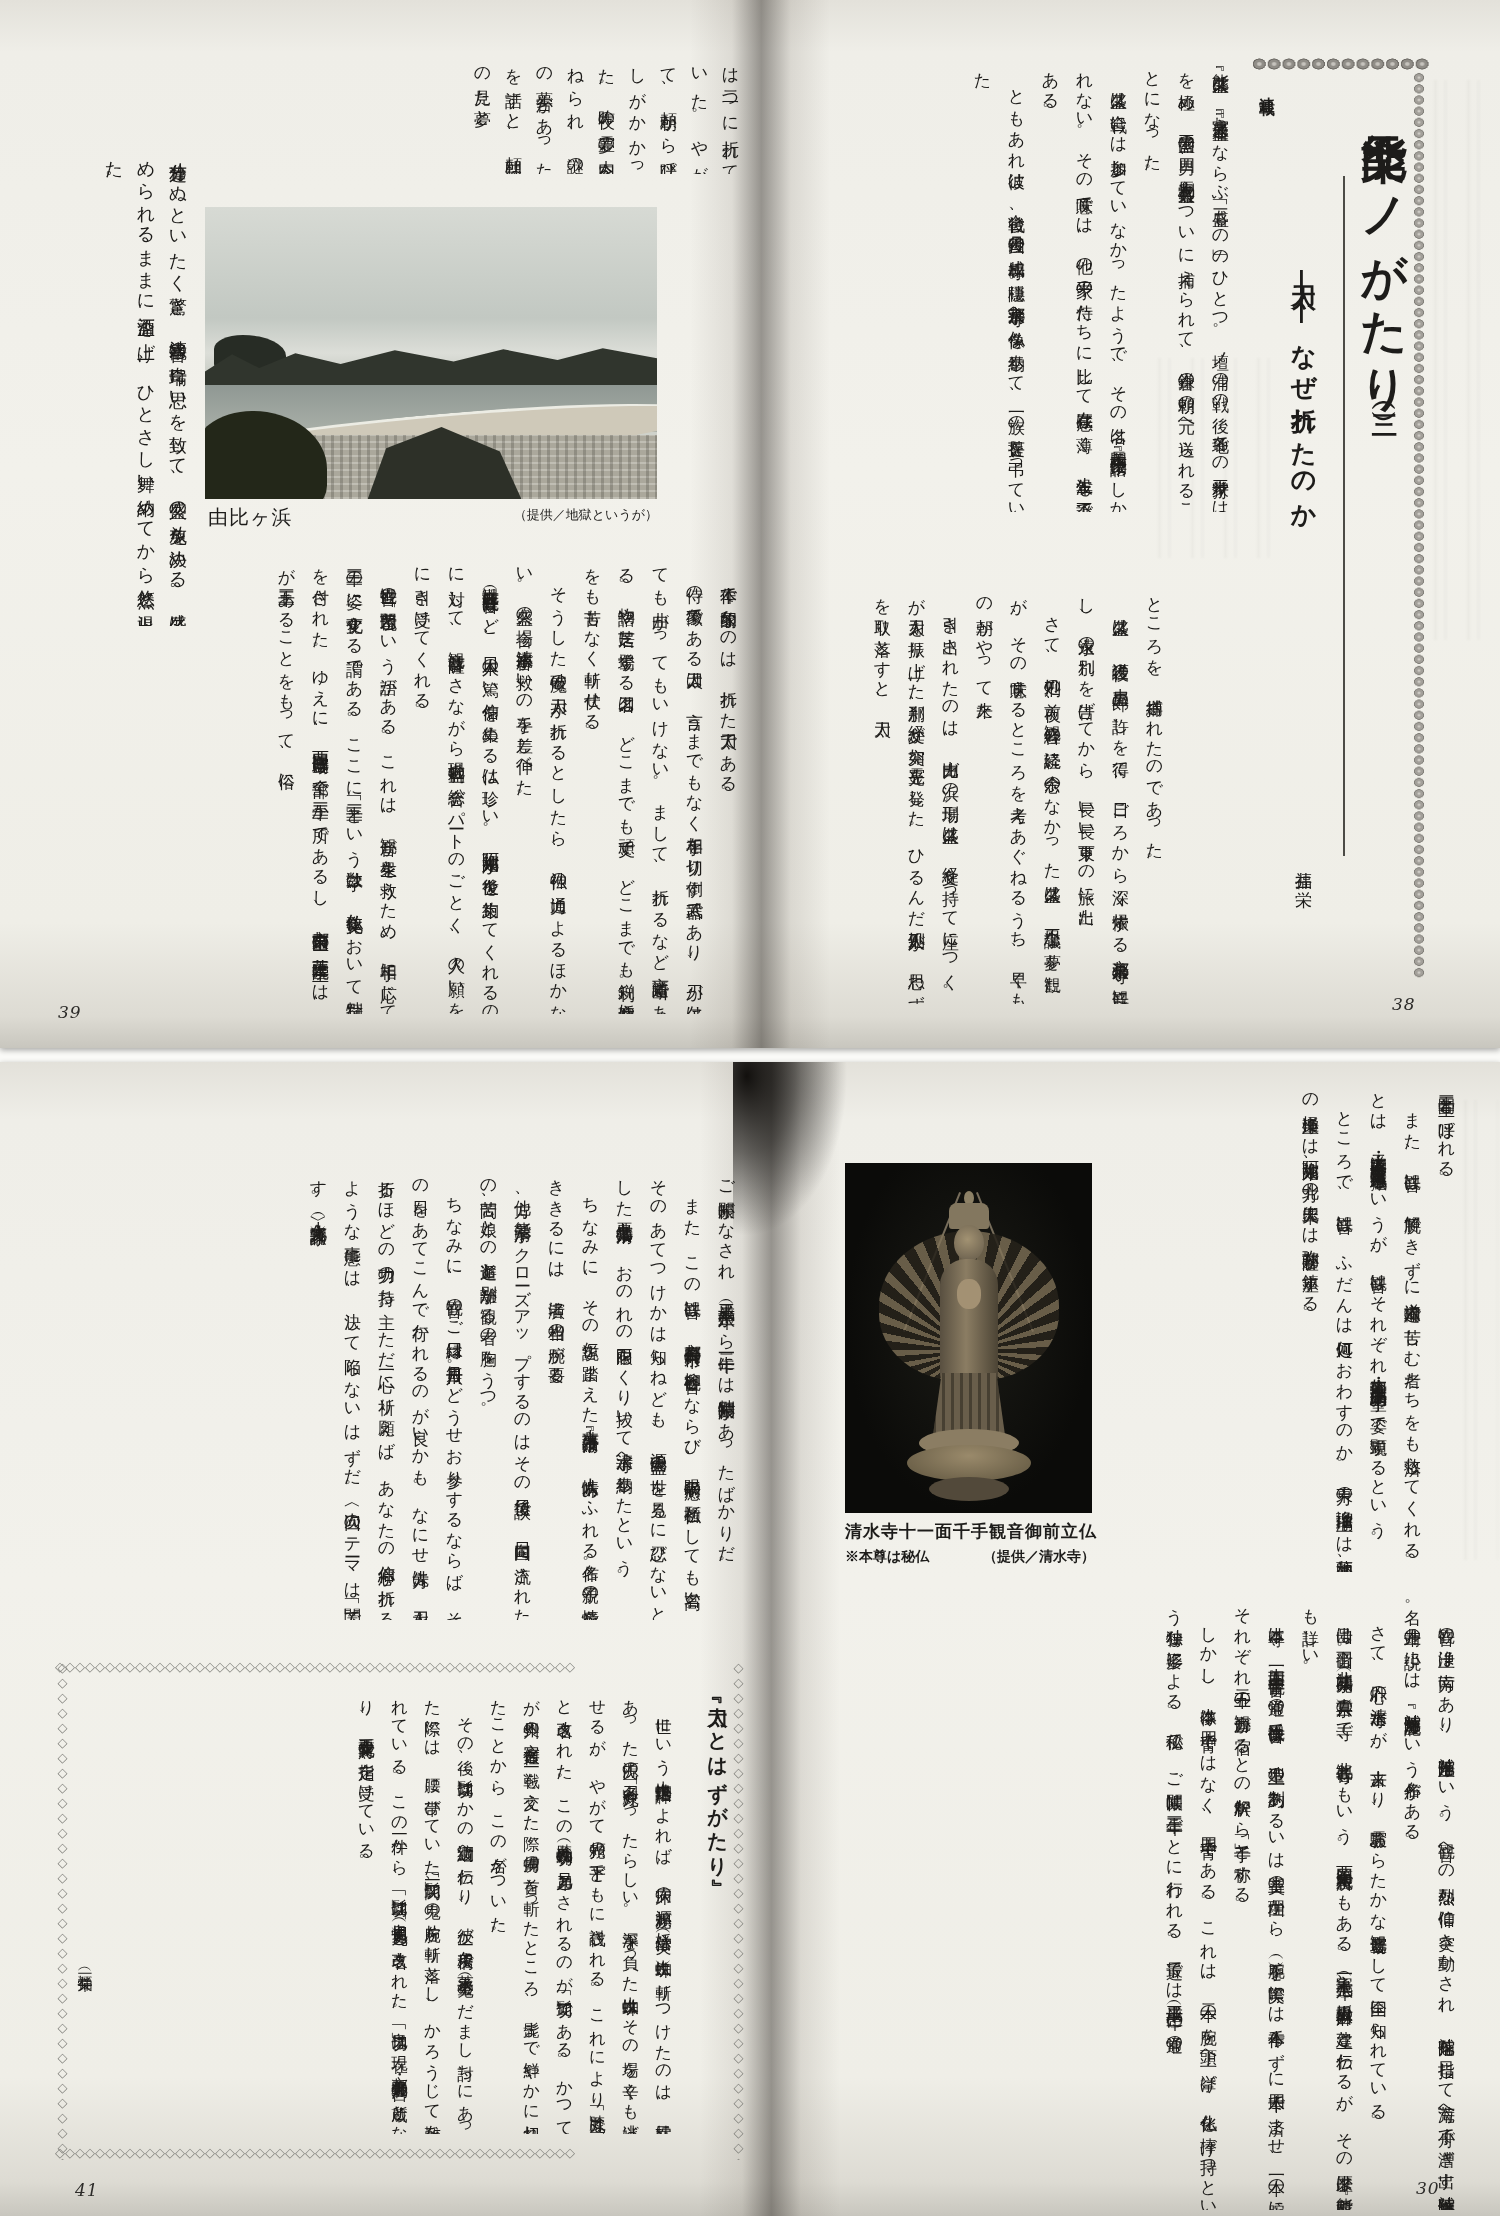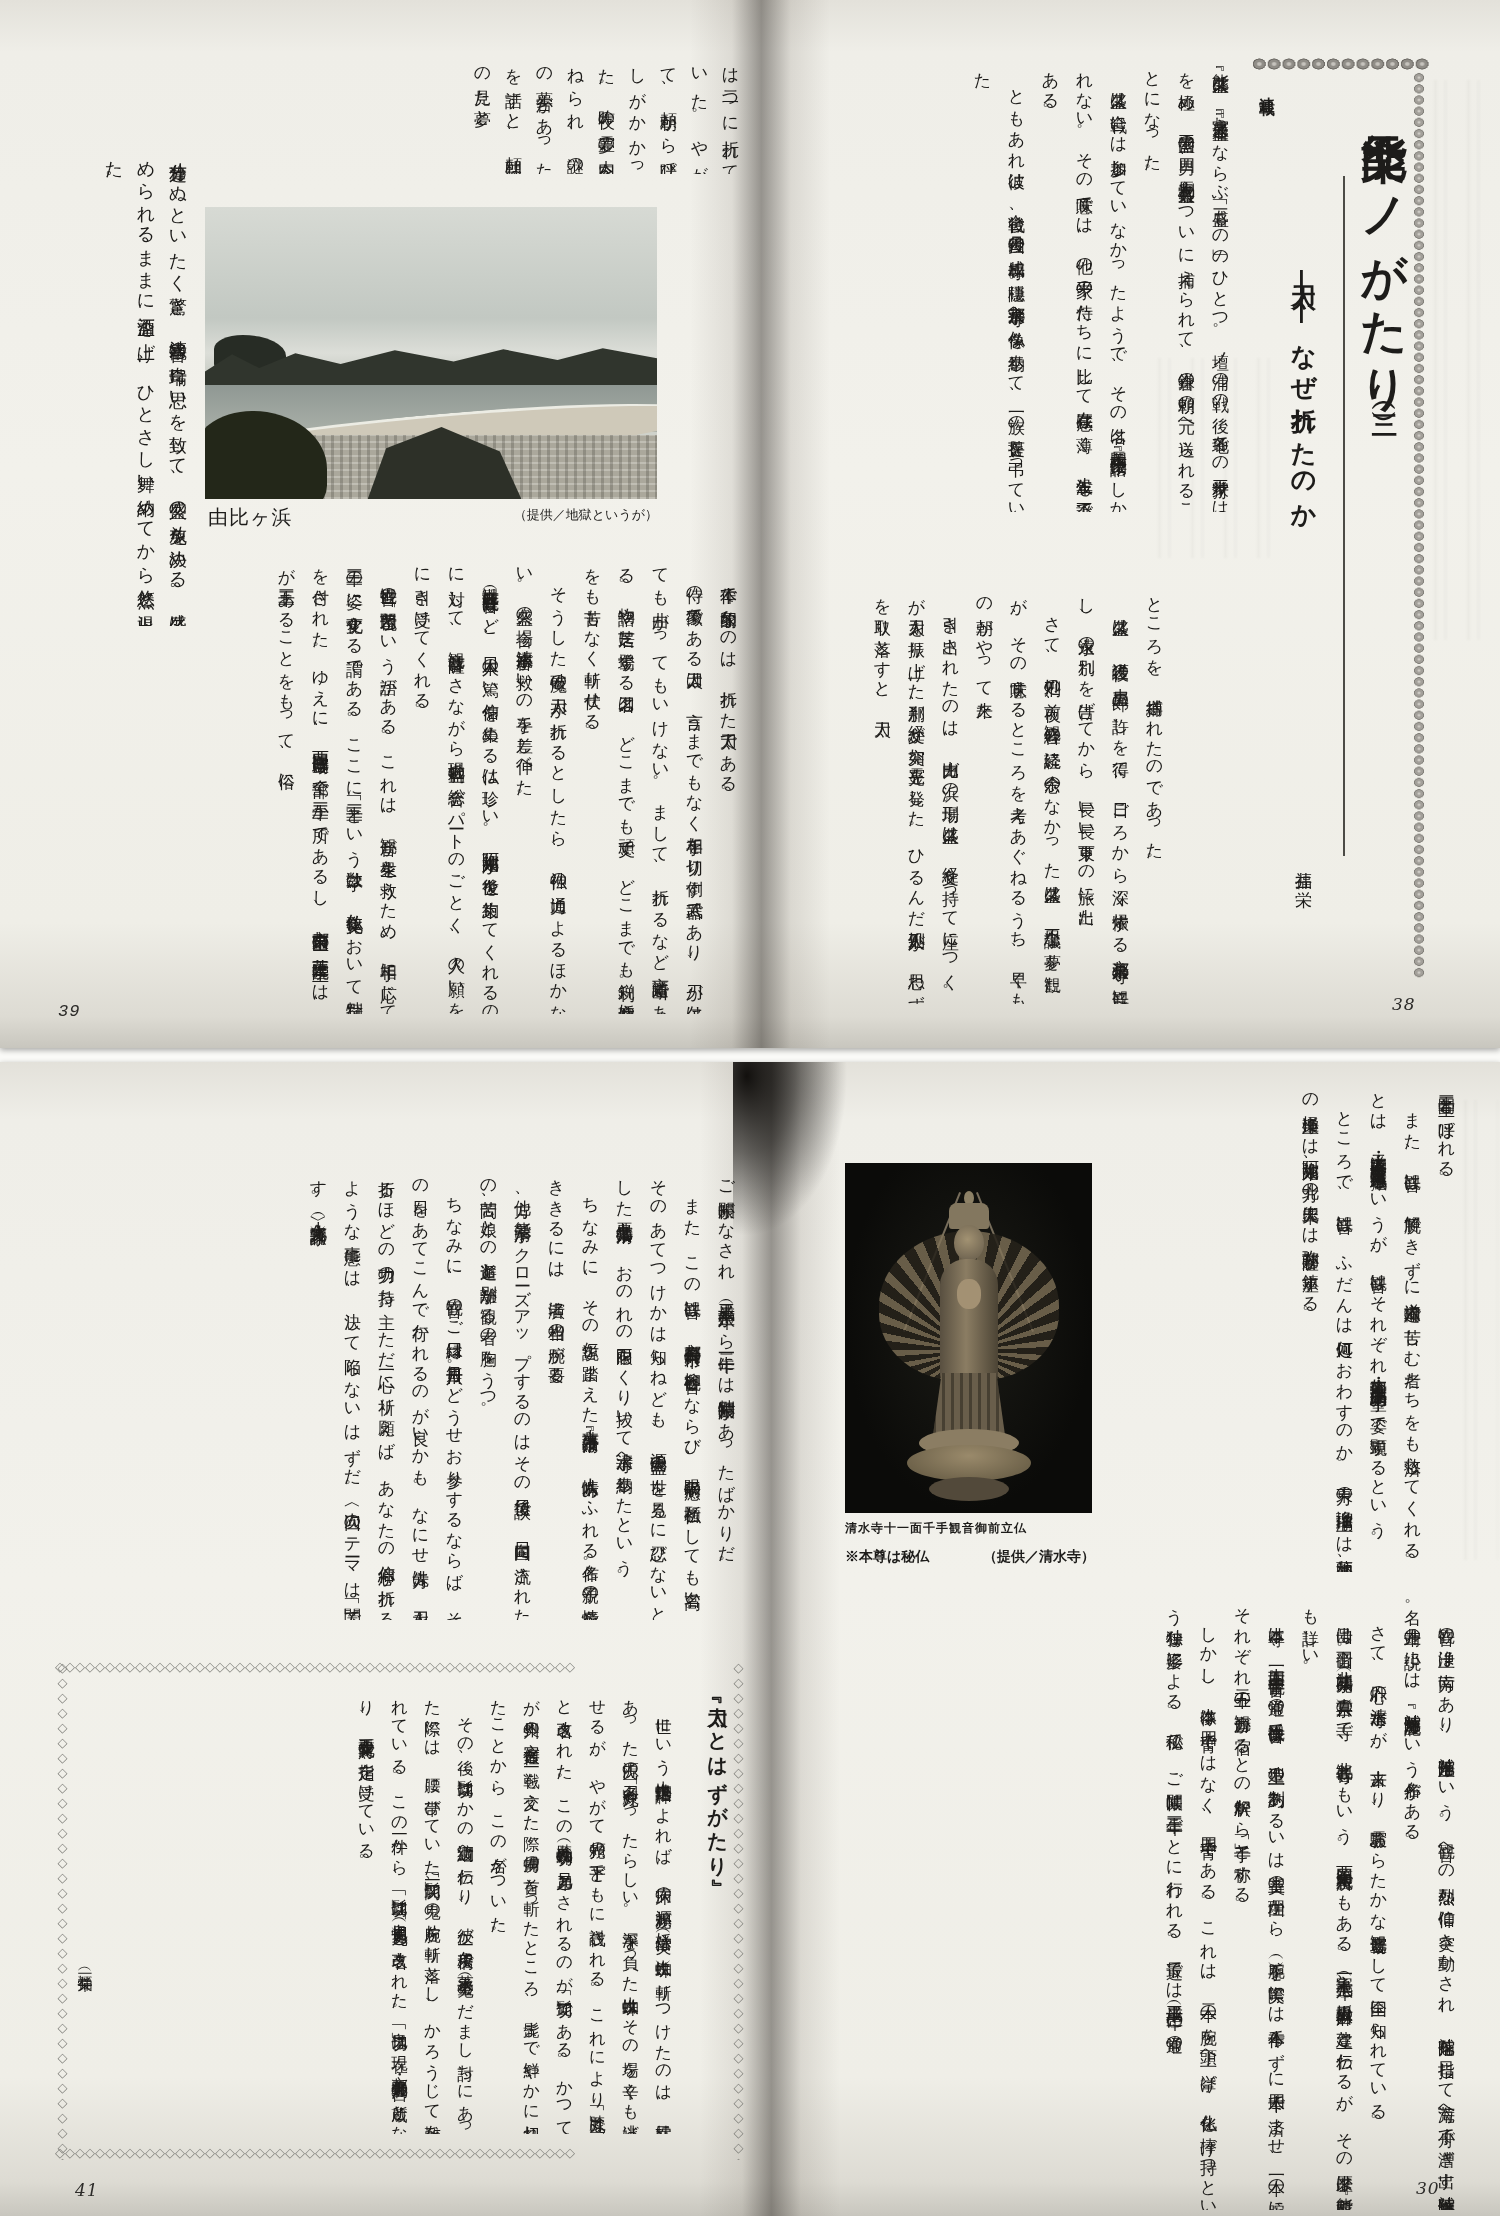--- a/index.html
+++ b/index.html
@@ -59,21 +59,21 @@
   #photo-statue .hands{position:absolute;left:112px;top:116px;width:24px;height:30px;background:#a39173;border-radius:45%;}
   #photo-statue .skirt{position:absolute;left:88px;top:210px;width:72px;height:62px;background:#695e4b;
      clip-path:polygon(12% 0,88% 0,100% 100%,0 100%);background-image:repeating-linear-gradient(90deg,rgba(20,18,12,.4) 0 3px,transparent 3px 9px);}
   #photo-statue .lotus1{position:absolute;left:74px;top:266px;width:100px;height:28px;background:#8b7d63;border-radius:50%;}
   #photo-statue .lotus2{position:absolute;left:62px;top:282px;width:124px;height:36px;border-radius:50%;
      background:radial-gradient(ellipse at 50% 30%,#9a8a6b,#5f553f);}
   #photo-statue .base{position:absolute;left:84px;top:314px;width:80px;height:24px;background:#52493a;border-radius:50%;}
   
   .cap{position:absolute;font-size:20px;letter-spacing:1px;}
   .cap-credit{position:absolute;font-size:13px;text-align:right;letter-spacing:0;}
-  #cap40-title{position:absolute;font-size:12px;font-weight:bold;letter-spacing:1px;}
+  #cap40-title{position:absolute;font-size:17px;font-weight:bold;letter-spacing:1px;}
   #cap40-note{position:absolute;font-size:14px;font-weight:bold;font-family:Liberation Serif, serif;}
   #cap40-credit{position:absolute;font-size:14px;text-align:right;}
   
   .box-border{position:absolute;color:#7f7f7a;font-size:13px;overflow:hidden;line-height:14px;letter-spacing:0;}
   #box-title{left:686px;top:1690px;width:46px;height:300px;font-size:20px;font-weight:bold;letter-spacing:2px;}
   #box-text{left:96px;top:1688px;width:584px;height:446px;font-size:16.5px;line-height:33px;}
   #box-credit{left:70px;top:1962px;width:24px;height:140px;font-size:15px;}
   .curl{position:absolute;left:733px;top:1062px;width:115px;height:175px;
         background:radial-gradient(ellipse at 12% 8%,rgba(8,6,4,.95) 0%,rgba(8,6,4,.55) 34%,rgba(8,6,4,0) 70%);}
 </style>
@@ -101,21 +101,21 @@
   <div class="cap-credit" style="left:380px;top:506px;width:278px;">（提供／地獄というが）</div>
 
   <div class="vtext" style="left:52px;top:148px;width:142px;height:478px;font-size:18px;line-height:32px;">寸分違わぬといたく驚き、清水観音の奇瑞に思いを致して、盛久の放免を決める。盛久は勧められるままに酒盃を上げ、ひとさし舞い納めてから悠然と退出した。</div>
 
   <div class="vtext body-txt" style="left:50px;top:556px;width:696px;height:458px;">　本作で印象的なのは、折れた太刀である。
 　侍の象徴である太刀は、言うまでもなく相手を切り倒す武器であり、刃が欠けても曲がってもいけない。まして、折れるなど言語道断である。物語や芝居に登場する名刀は、どこまでも頑丈で、どこまでも鋭利。妖魔や鬼をも苦もなく斬り伏せる。
 　そうした破魔の太刀が折れるとしたら、神仏の通力によるほかない。盛久の場合、清水観音が救いの手を差し伸べた。
 　観世音菩薩（観音）ほど、日本人の篤い信仰を集める仏は珍しい。阿弥陀如来が後世を約束してくれるのに対して、観音菩薩はさながら現世利益の総合デパートのごとく、人々の願いを一身に引き受けてくれる。
 　観世音の「普門示現」という語がある。これは、観音が衆生を救うため、相手に応じて三十三の姿に変化する謂である。ここに「三十三」という数字は、仏教文化において特別な意味を付された。ゆえに、西国観音霊場は全部で三十三か所であるし、京都市東山区の蓮華王院本堂には、柱間が三十三あることをもって、俗に</div>
 
-  <div class="pagenum" style="left:58px;top:1002px;font-family:Liberation Mono, monospace;">39</div>
+  <div class="pagenum" style="left:58px;top:1002px;">39</div>
 
   <div class="ghost" style="left:1434px;top:80px;width:58px;height:560px;"></div>
   <div class="ghost" style="left:1158px;top:358px;width:122px;height:200px;"></div>
 
   <div class="bead-row"></div>
   <div class="bead-chain"></div>
   <div class="title-rule"></div>
 
   <div id="series-label" class="vtext">連載</div>
   <div id="main-title" class="vtext"><span class="t-main">能楽モノがたり</span><span class="t-part">（三）</span></div>

